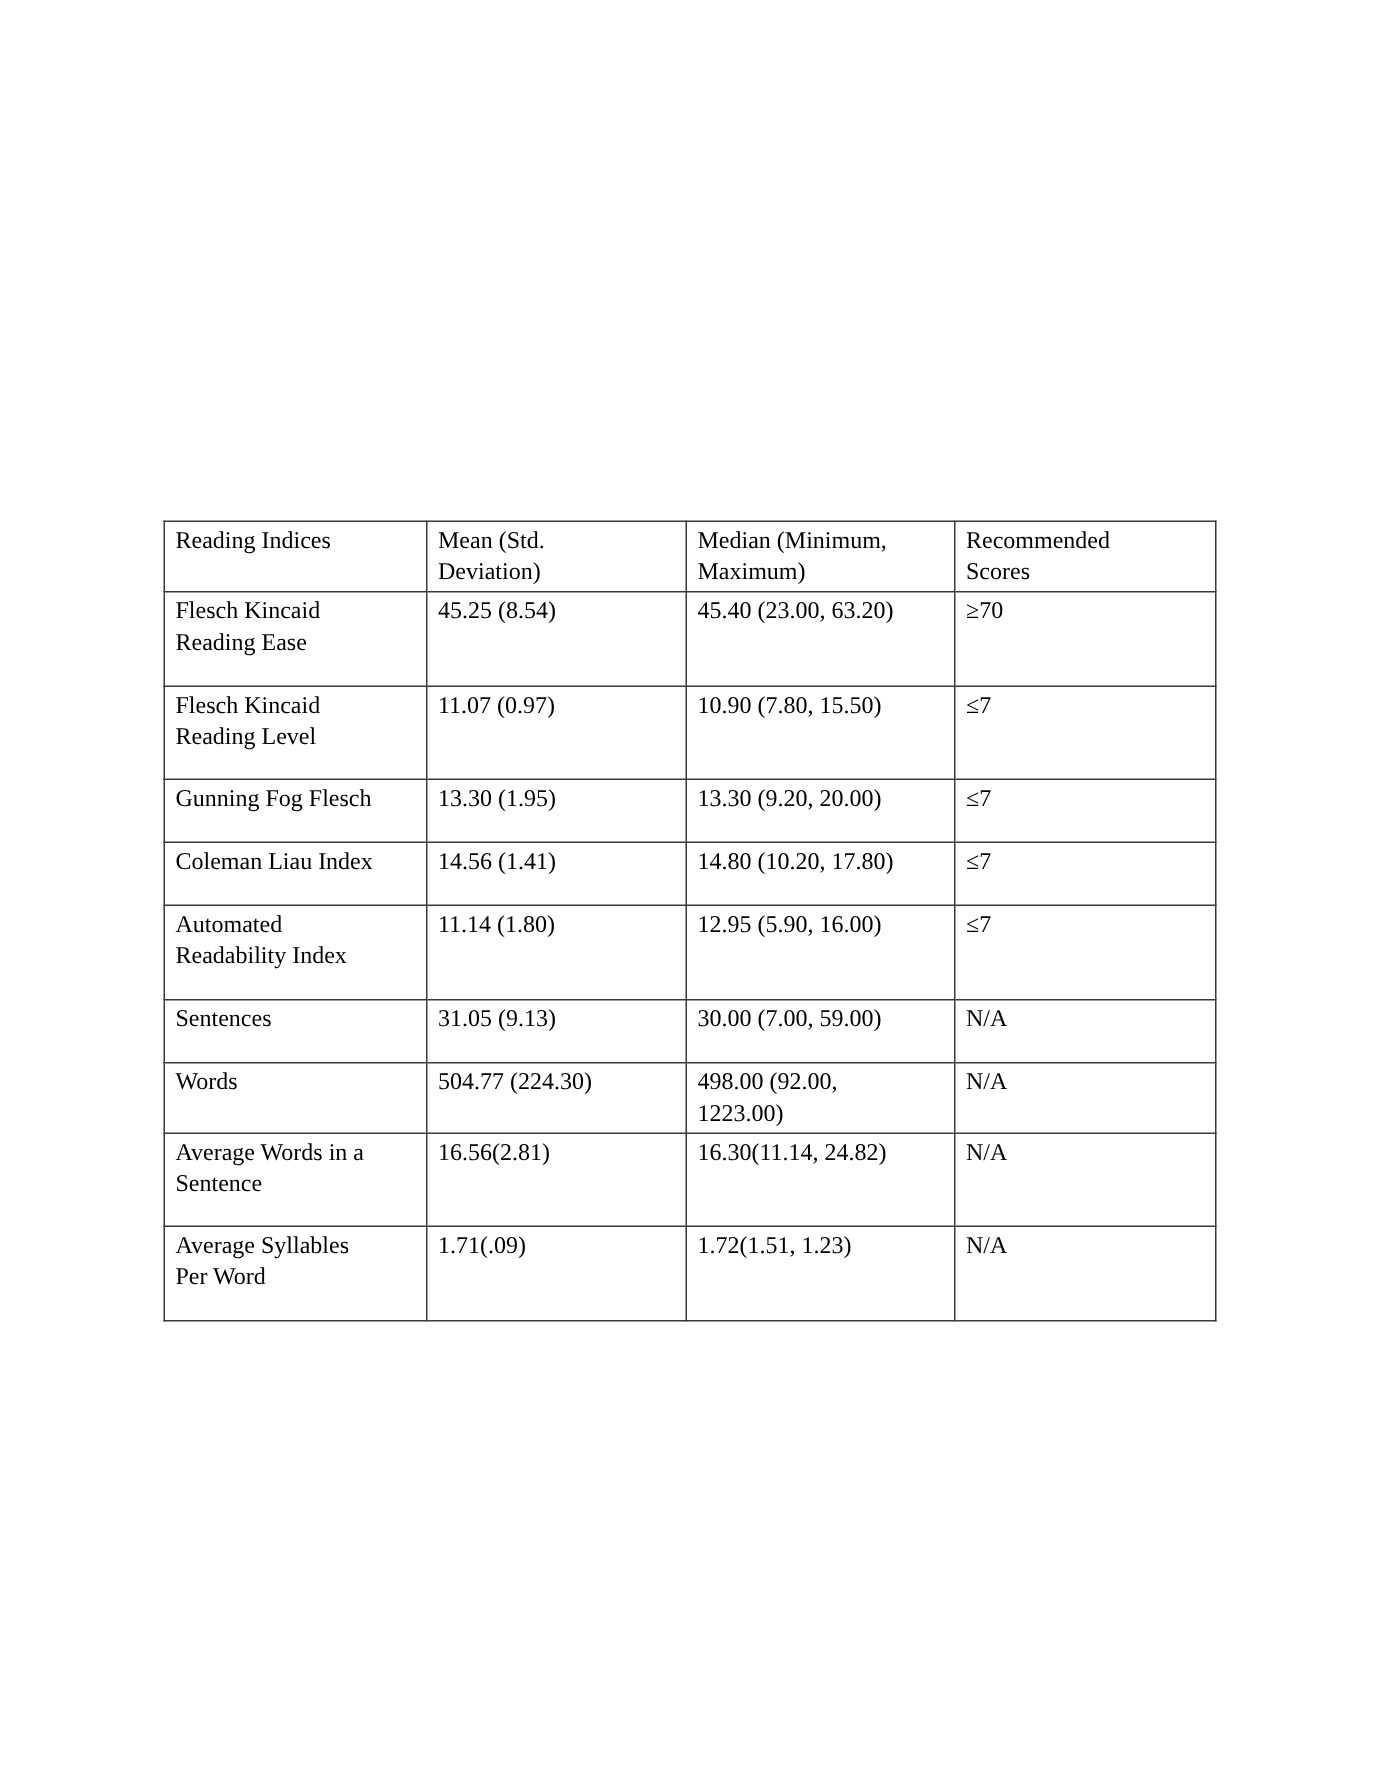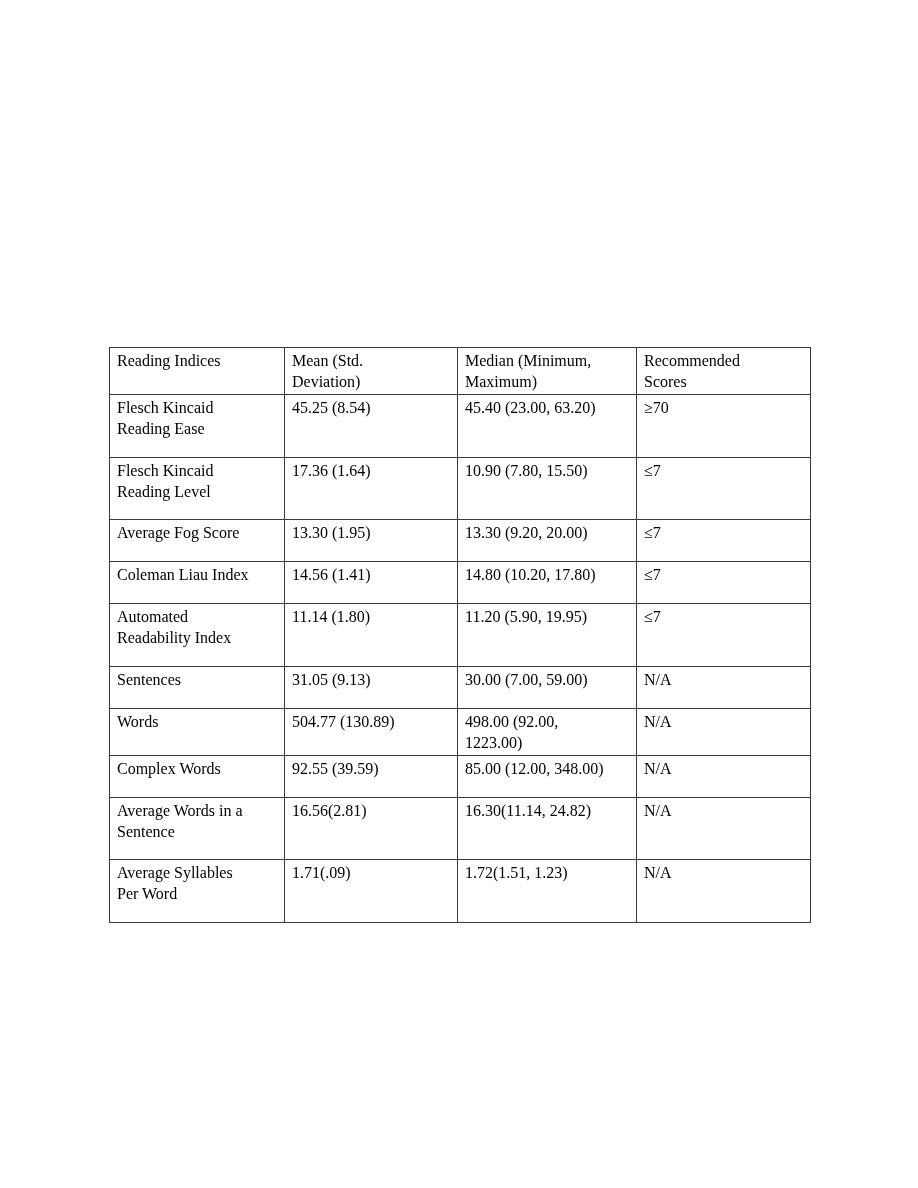--- a/index.html
+++ b/index.html
@@ -65,60 +65,54 @@
       <tr class="h63">
         <td>Flesch Kincaid
 Reading Ease</td>
         <td>45.25 (8.54)</td>
         <td>45.40 (23.00, 63.20)</td>
         <td>≥70</td>
       </tr>
       <tr class="h62">
         <td>Flesch Kincaid
 Reading Level</td>
-        <td>17.36 (1.64)</td>
+        <td>11.07 (0.97)</td>
         <td>10.90 (7.80, 15.50)</td>
         <td>≤7</td>
       </tr>
       <tr class="h42">
-        <td>Average Fog Score</td>
+        <td>Gunning Fog Flesch</td>
         <td>13.30 (1.95)</td>
         <td>13.30 (9.20, 20.00)</td>
         <td>≤7</td>
       </tr>
       <tr class="h42">
         <td>Coleman Liau Index</td>
         <td>14.56 (1.41)</td>
         <td>14.80 (10.20, 17.80)</td>
         <td>≤7</td>
       </tr>
       <tr class="h63">
         <td>Automated
 Readability Index</td>
         <td>11.14 (1.80)</td>
-        <td>11.20 (5.90, 19.95)</td>
+        <td>12.95 (5.90, 16.00)</td>
         <td>≤7</td>
       </tr>
       <tr class="h42">
         <td>Sentences</td>
         <td>31.05 (9.13)</td>
         <td>30.00 (7.00, 59.00)</td>
         <td>N/A</td>
       </tr>
       <tr class="h42">
         <td>Words</td>
-        <td>504.77 (130.89)</td>
+        <td>504.77 (224.30)</td>
         <td>498.00 (92.00,
 1223.00)</td>
-        <td>N/A</td>
-      </tr>
-      <tr class="h42">
-        <td>Complex Words</td>
-        <td>92.55 (39.59)</td>
-        <td>85.00 (12.00, 348.00)</td>
         <td>N/A</td>
       </tr>
       <tr class="h62">
         <td>Average Words in a
 Sentence</td>
         <td>16.56(2.81)</td>
         <td>16.30(11.14, 24.82)</td>
         <td>N/A</td>
       </tr>
       <tr class="h63">

